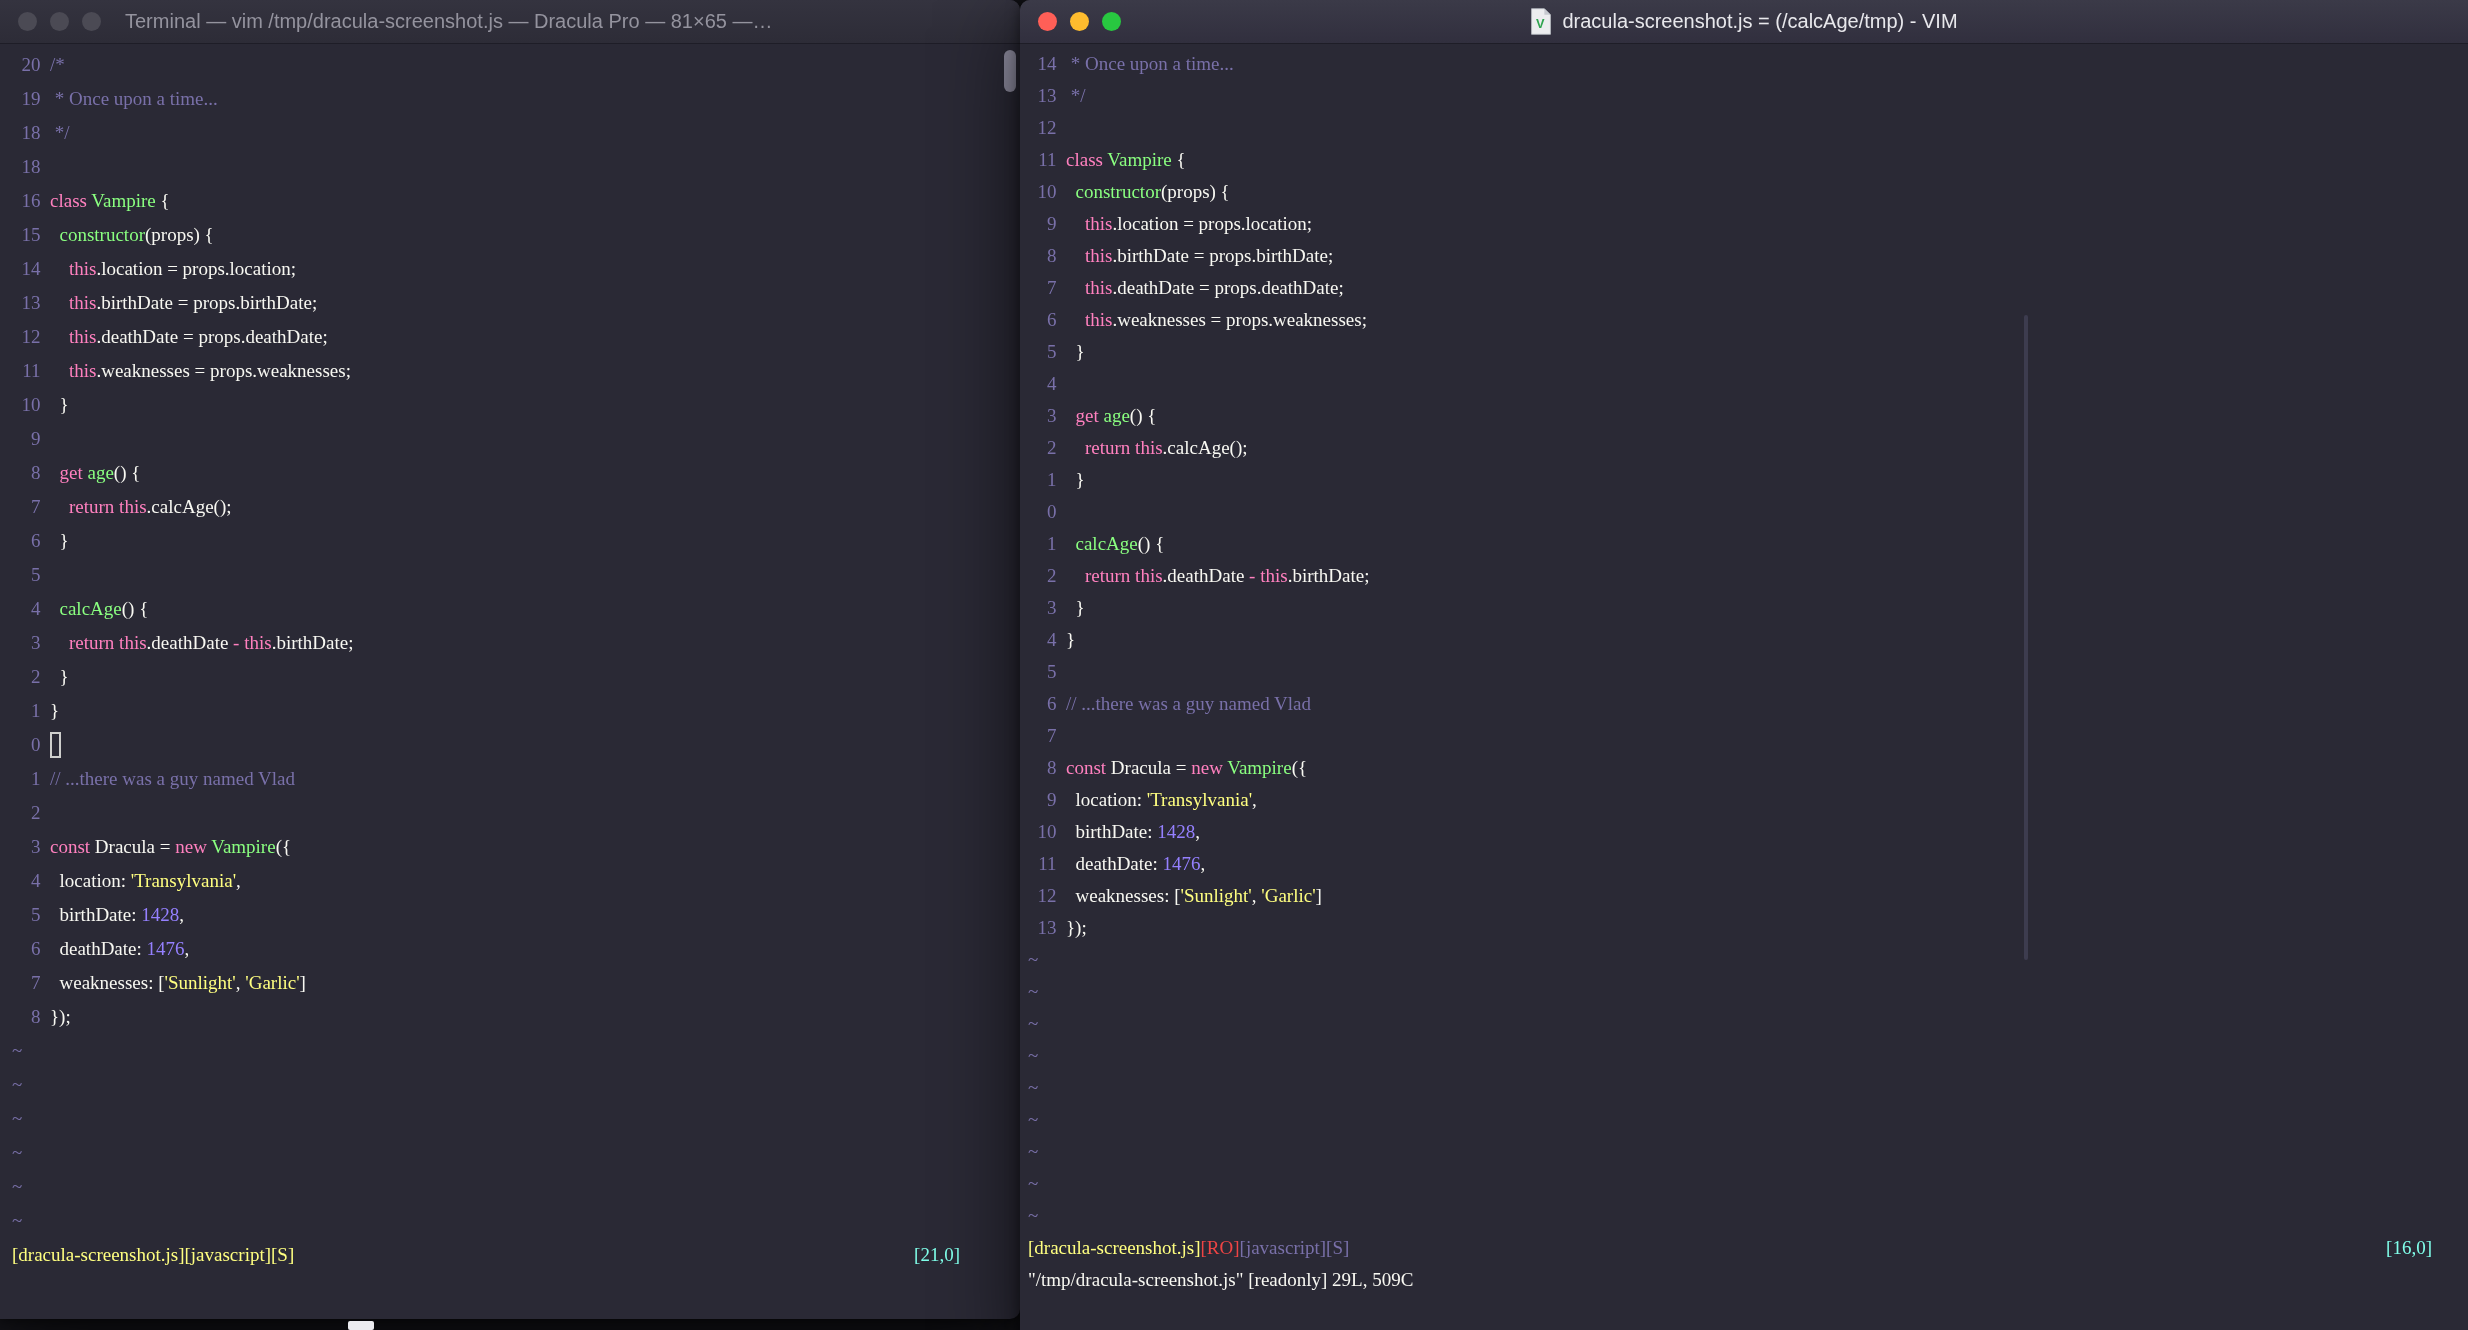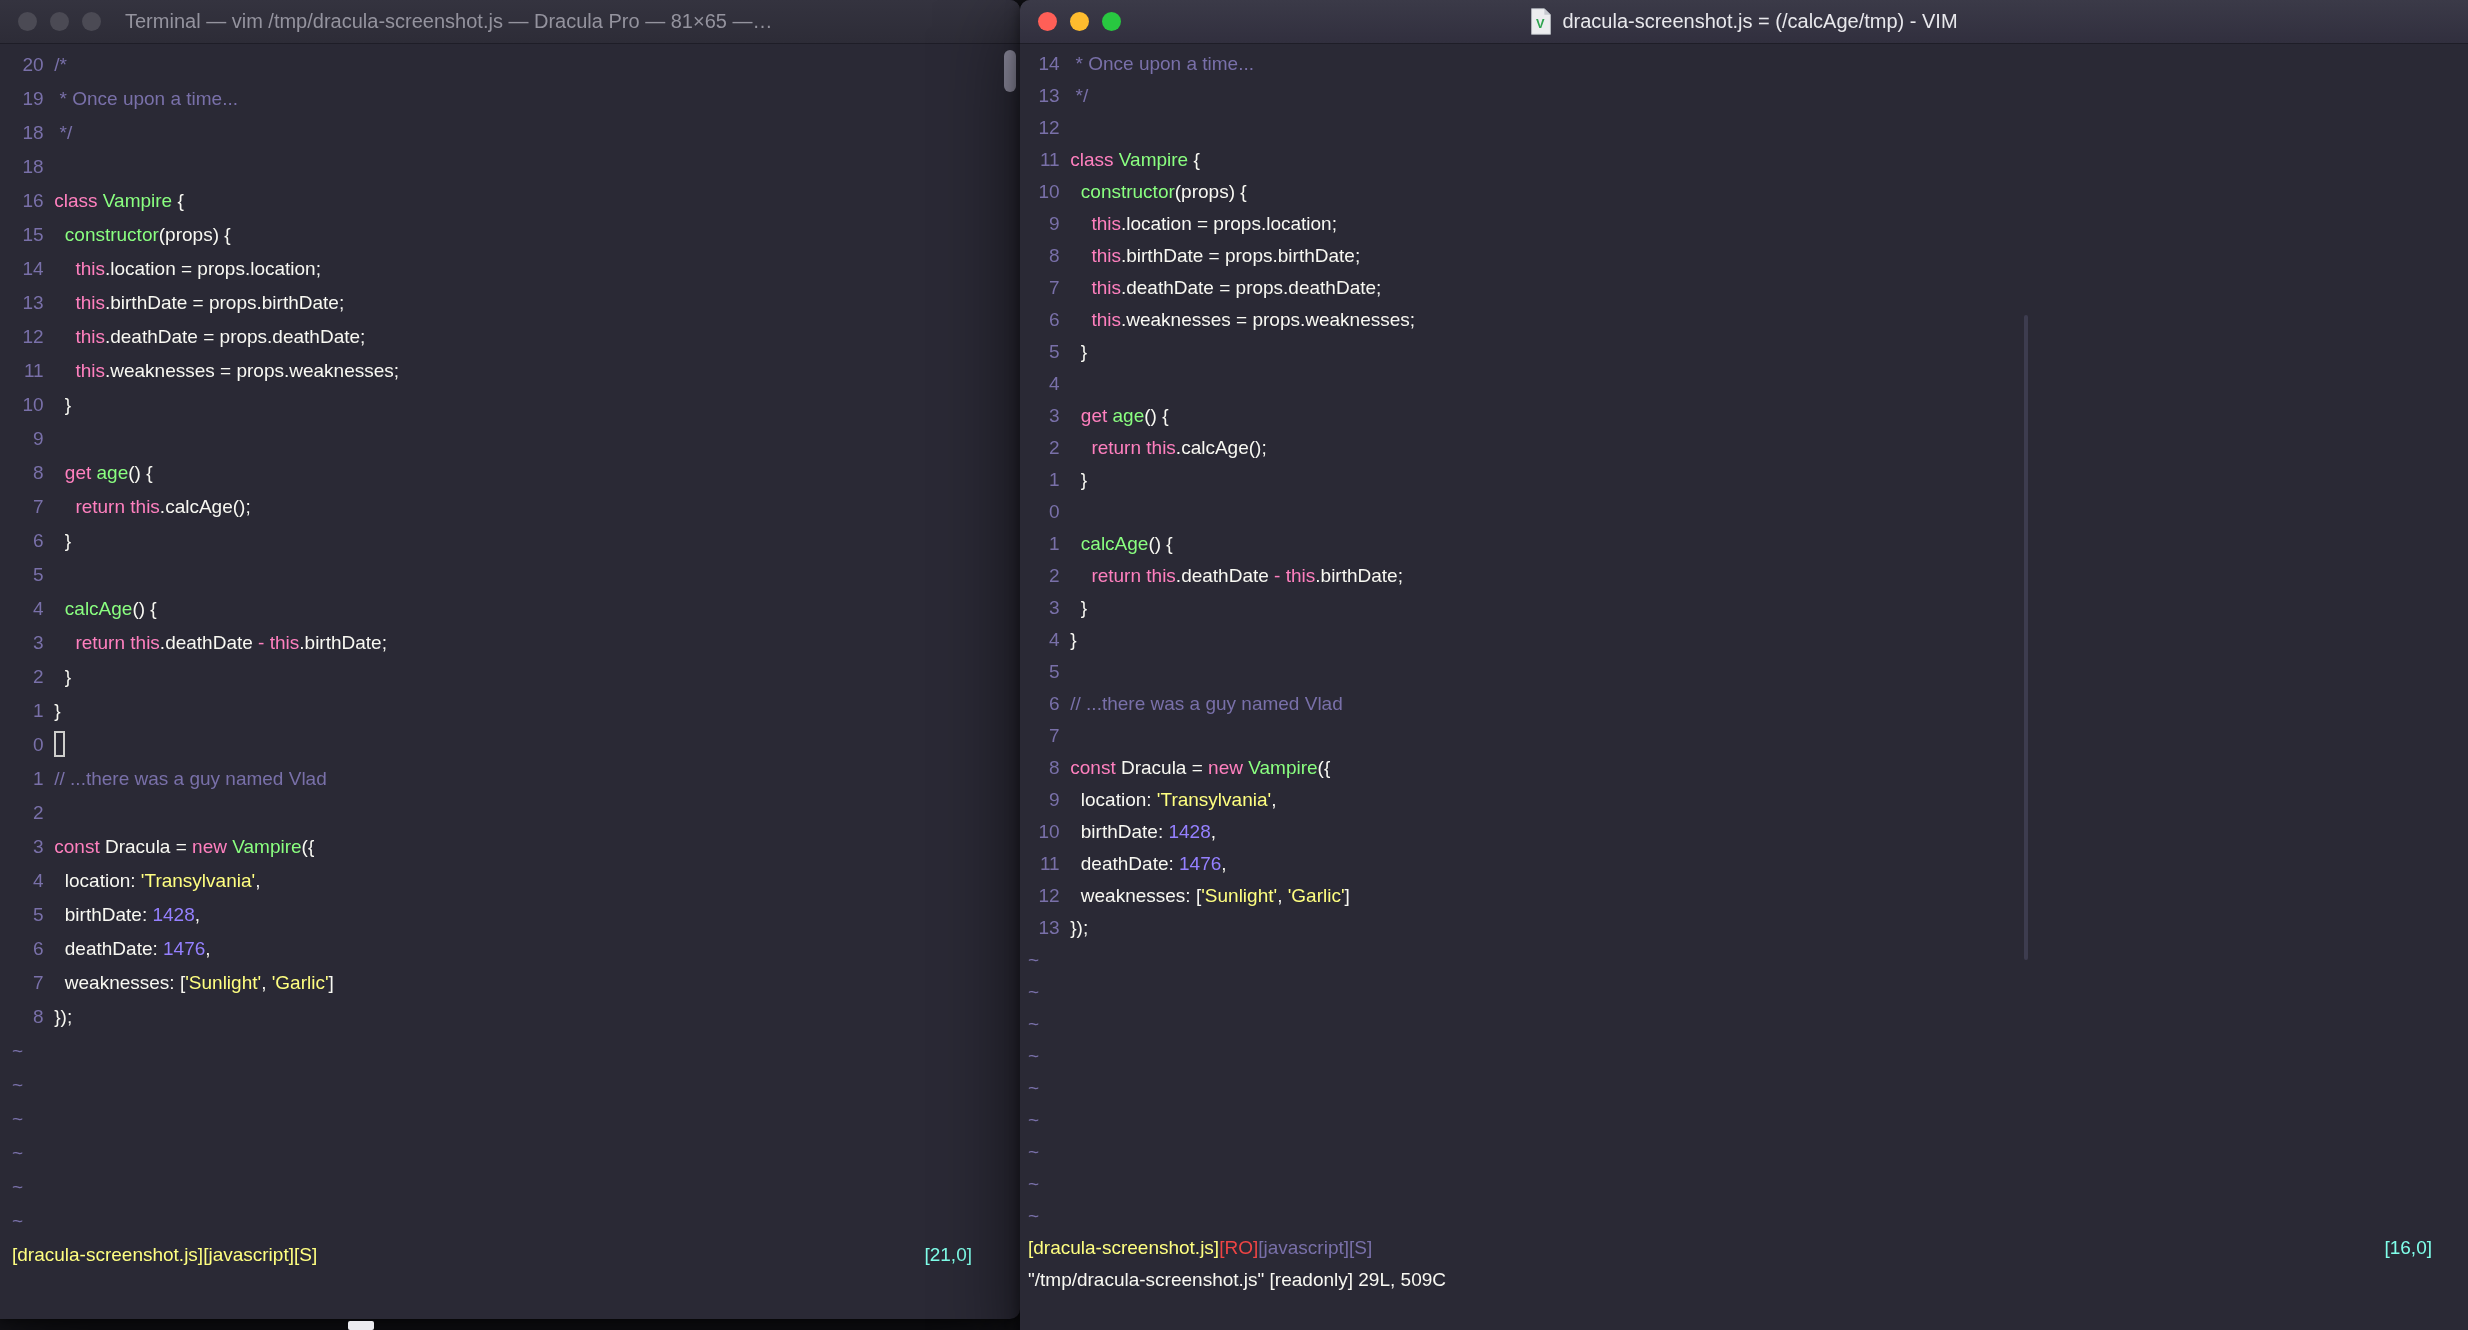--- a/index.html
+++ b/index.html
@@ -12,30 +12,30 @@
 #win-right .titlebar{background:linear-gradient(#3b3a48,#312f3e)}
 .lights{display:flex;gap:13px;padding-left:18px;align-items:center}
 .light{width:19px;height:19px;border-radius:50%}
 #win-left .light{background:var(--inactive_light)}
 #win-right .light-close{background:var(--close)}
 #win-right .light-min{background:var(--minimize)}
 #win-right .light-zoom{background:var(--zoom)}
 .title-left{margin-left:24px;font-size:20px;color:var(--titlebar_inactive_text);white-space:nowrap;overflow:hidden}
 .title-center{position:absolute;left:0;right:0;top:0;bottom:0;display:flex;align-items:center;justify-content:center;gap:10px;pointer-events:none}
 .title-center .ttext{font-size:20px;color:var(--titlebar_active_text);white-space:nowrap}
-.content{position:relative;font-family:Liberation Sans, sans-serif;font-size:19px;padding-top:4px;color:var(--fg)}
+.content{position:relative;font-family:Liberation Serif, serif;font-size:19px;padding-top:4px;color:var(--fg)}
 #win-left .content{height:1275px}
 #win-right .content{height:1304px}
 .row{white-space:pre}
 #win-left .row,#win-left .statusline,#win-left .cmdline{height:34px;line-height:34px;padding-left:12px}
 #win-right .row,#win-right .statusline,#win-right .cmdline{height:32px;line-height:32px;padding-left:8px}
 .lnum{display:inline-block;width:3ch;text-align:right;margin-right:1ch;color:var(--line_number)}
 .tilde{color:var(--comment)}
 .statusline{display:flex;justify-content:space-between;white-space:pre}
-#win-left .statusline{padding-right:48px}
+#win-left .statusline{padding-right:60px}
 #win-right .statusline{padding-right:36px}
 .status-right{color:var(--cyan)}
 .cmdline{white-space:pre;color:var(--fg)}
 .hollow-cursor{display:inline-block;width:11px;height:26px;border:2px solid rgba(248,248,242,.8);vertical-align:middle;margin-bottom:3px}
 .term-scrollbar{position:absolute;right:4px;top:50px;width:12px;height:42px;border-radius:6px;background:#8f8da0}
 .mv-scrollbar{position:absolute;left:1004px;top:315px;width:4px;height:645px;border-radius:2px;background:#413f54;opacity:.85}
 .desktop-fragment{position:absolute;left:348px;top:1321px;width:26px;height:9px;background:#ececf0;border-radius:2px}
 .doc-icon{flex:none}
 </style>
 </head>

